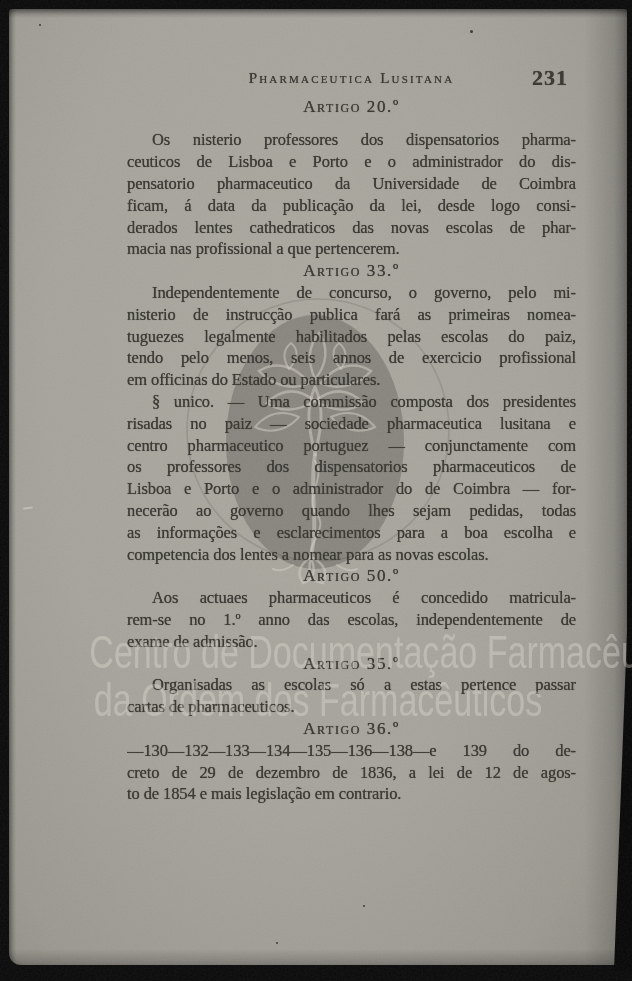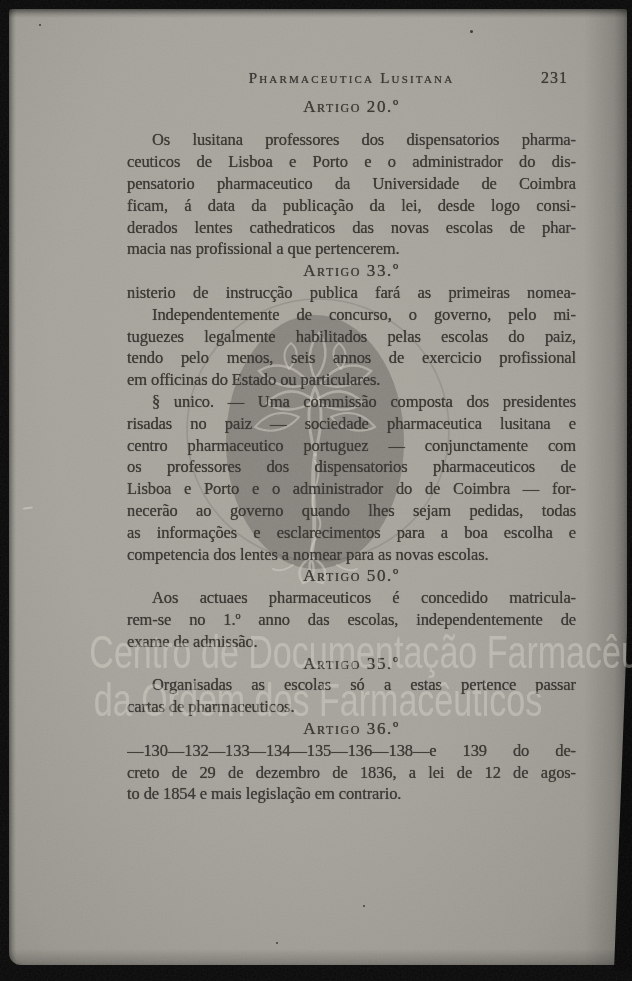--- a/index.html
+++ b/index.html
@@ -13,21 +13,21 @@
     box-shadow:inset 0 4px 6px -3px rgba(0,0,0,.5), inset 4px 0 6px -4px rgba(0,0,0,.4);
   }
   .edge-wedge{position:absolute;right:-9px;bottom:-6px;width:22px;height:430px;
     background:#070707;transform:rotate(2.2deg);transform-origin:bottom right;}
   .seal-svg{position:absolute;left:0;top:0;z-index:1;pointer-events:none;}
   .content{position:absolute;left:76px;top:4px;width:449px;z-index:2;padding-top:55px;
     color:#393731;font-size:16.5px;line-height:21.8px;letter-spacing:-0.1px;
     text-shadow:0 0 .7px rgba(45,44,39,.85);margin-left:42px;}
   .page-header{position:relative;height:21.8px;}
   .running-title{text-align:center;font-variant:small-caps;font-size:15px;letter-spacing:2.2px;}
-  .page-number{position:absolute;right:8px;top:-1px;font-size:16px;letter-spacing:1px;}
+  .page-number{position:absolute;right:8px;top:-1px;font-size:22px;letter-spacing:1px;font-weight:bold;}
   .art-heading{text-align:center;font-variant:small-caps;font-size:17px;letter-spacing:1.6px;margin:0;}
   .flow .art-heading:first-child{margin-top:6.5px;margin-bottom:11.4px;}
   .para{margin:0;overflow:hidden;}
   .line{white-space:nowrap;text-align:justify;text-align-last:justify;}
   .line.last{text-align-last:left;}
   .line.first{text-indent:25px;}
   .wm-text{position:absolute;left:0;top:619px;width:618px;z-index:3;pointer-events:none;text-align:center;
     font-family:"Liberation Sans","DejaVu Sans",sans-serif;color:rgba(235,231,221,0.34);}
   .wm-line{font-size:46px;line-height:48px;white-space:nowrap;transform:scaleX(.74);transform-origin:50% 50%;}
   .speck{position:absolute;border-radius:50%;background:rgba(32,30,26,.8);z-index:2;}
@@ -70,31 +70,31 @@
   </svg>
 
   <div class="content">
     <div class="page-header">
       <div class="running-title">Pharmaceutica Lusitana</div>
       <div class="page-number">231</div>
     </div>
     <div class="flow">
         <div class="art-heading">Artigo 20.º</div>
         <div class="para">
-          <div class="line first">Os lusitana professores dos dispensatorios pharma-</div>
+          <div class="line first">Os nisterio professores dos dispensatorios pharma-</div>
           <div class="line">ceuticos de Lisboa e Porto e o administrador do dis-</div>
           <div class="line">pensatorio pharmaceutico da Universidade de Coimbra</div>
           <div class="line">ficam, á data da publicação da lei, desde logo consi-</div>
           <div class="line">derados lentes cathedraticos das novas escolas de phar-</div>
           <div class="line last">macia nas profissional a que pertencerem.</div>
         </div>
         <div class="art-heading">Artigo 33.º</div>
         <div class="para">
+          <div class="line first">Independentemente de concurso, o governo, pelo mi-</div>
           <div class="line">nisterio de instrucção publica fará as primeiras nomea-</div>
-          <div class="line first">Independentemente de concurso, o governo, pelo mi-</div>
           <div class="line">tuguezes legalmente habilitados pelas escolas do paiz,</div>
           <div class="line">tendo pelo menos, seis annos de exercicio profissional</div>
           <div class="line last">em officinas do Estado ou particulares.</div>
         </div>
         <div class="para">
           <div class="line first">§ unico. — Uma commissão composta dos presidentes</div>
           <div class="line">risadas no paiz — sociedade pharmaceutica lusitana e</div>
           <div class="line">centro pharmaceutico portuguez — conjunctamente com</div>
           <div class="line">os professores dos dispensatorios pharmaceuticos de</div>
           <div class="line">Lisboa e Porto e o administrador do de Coimbra — for-</div>

